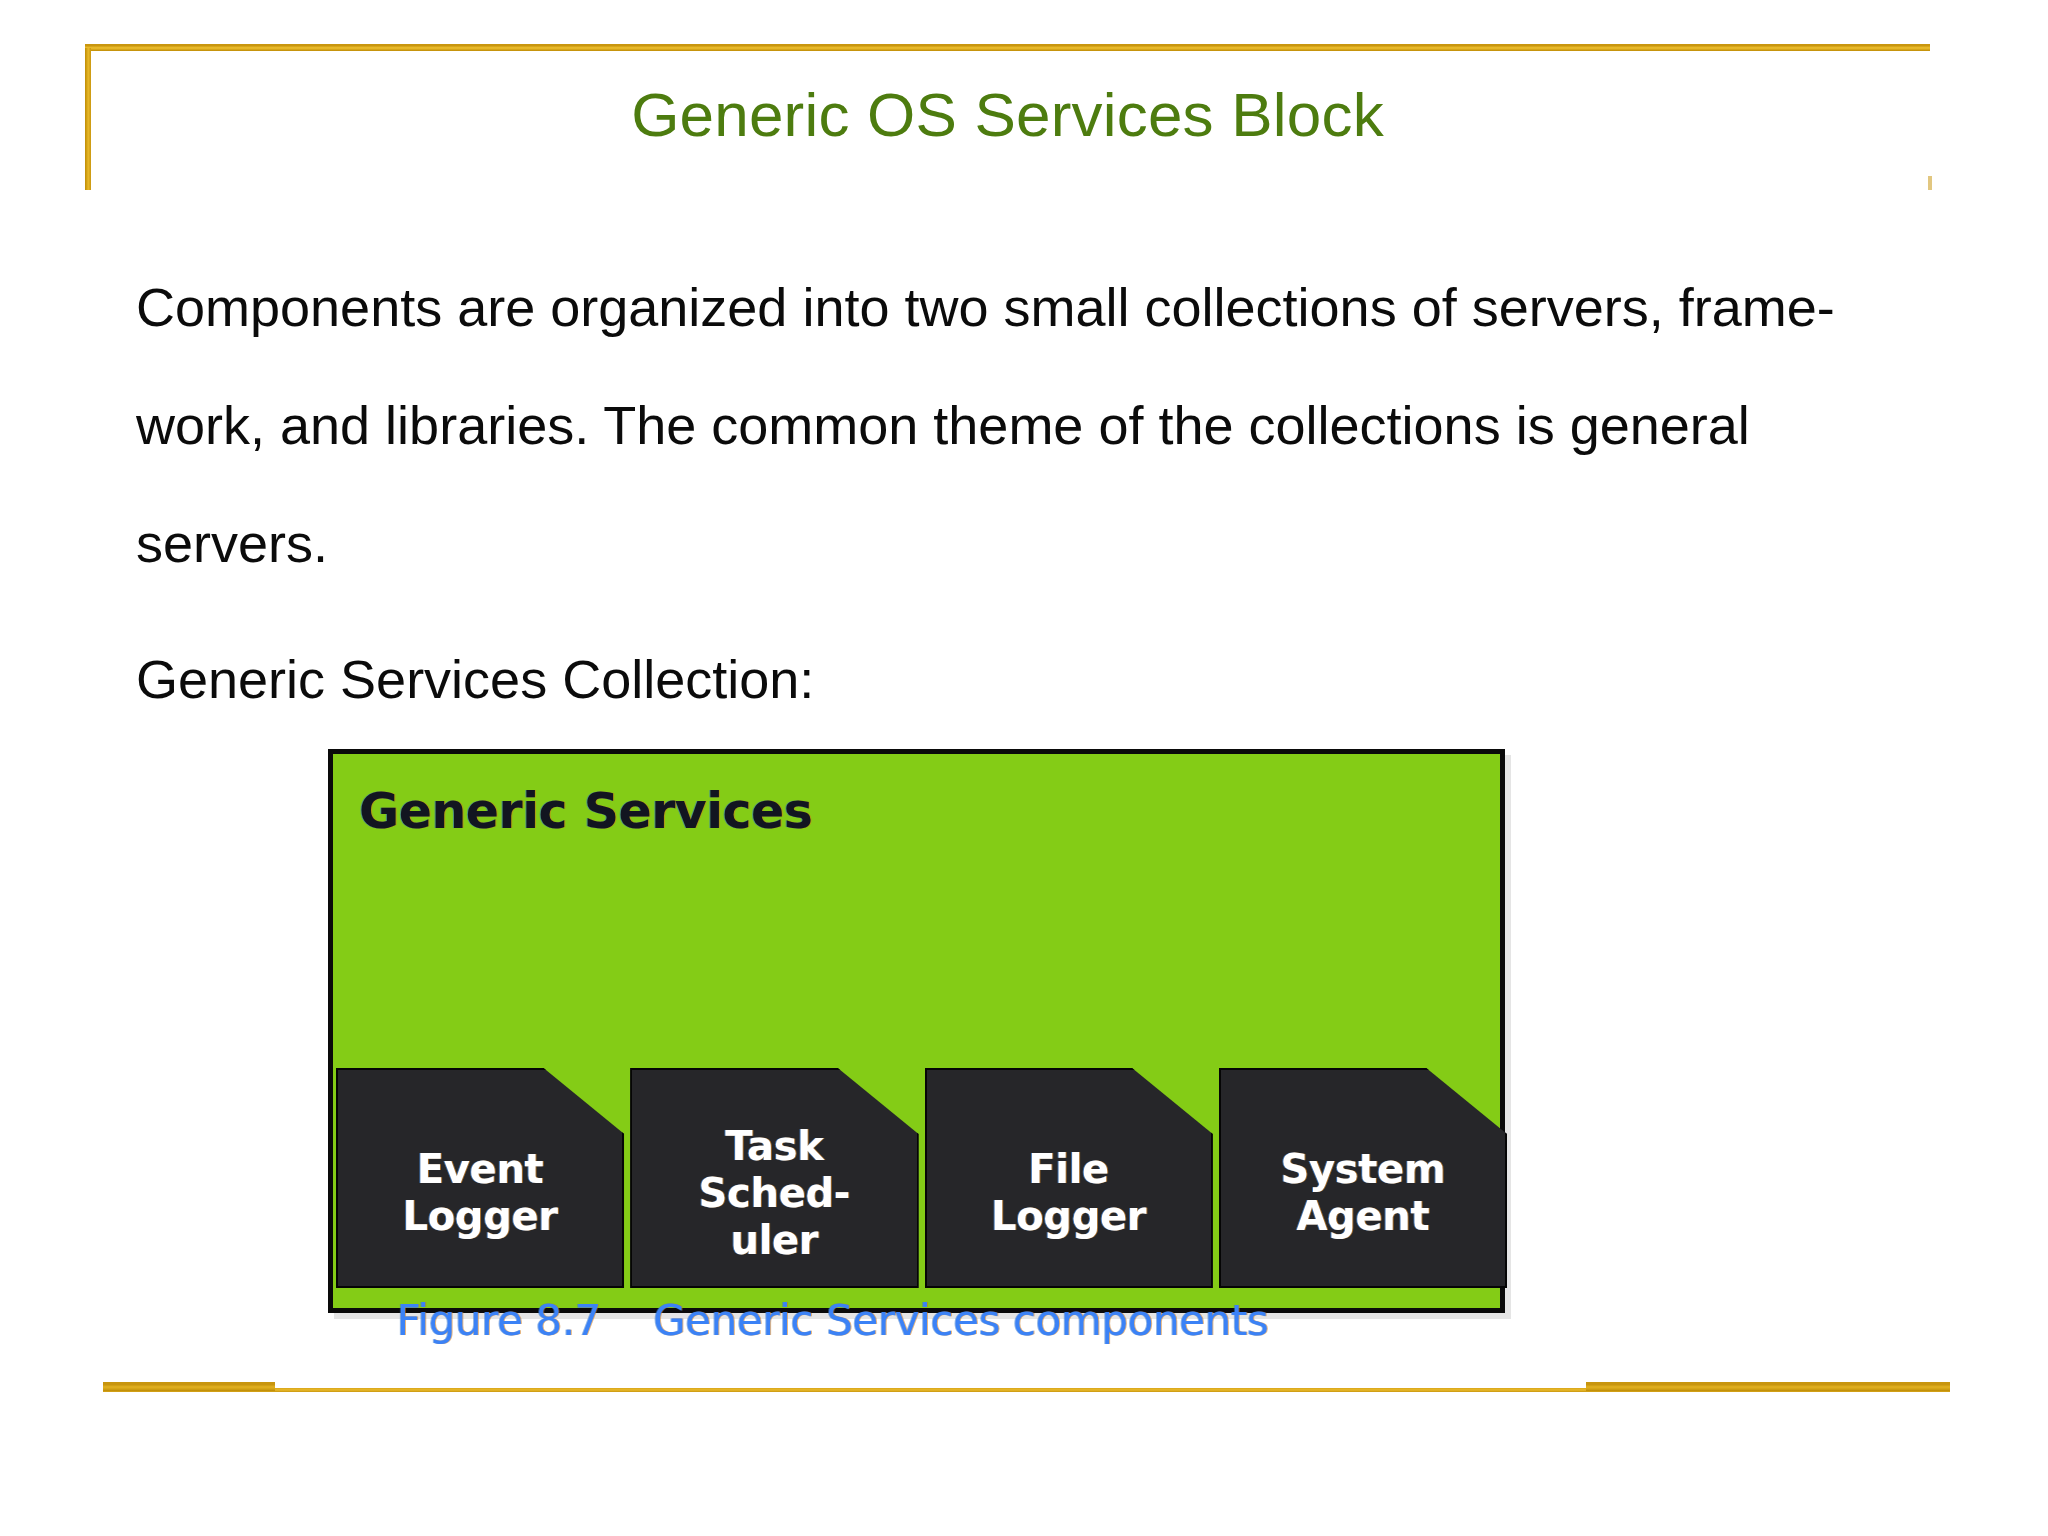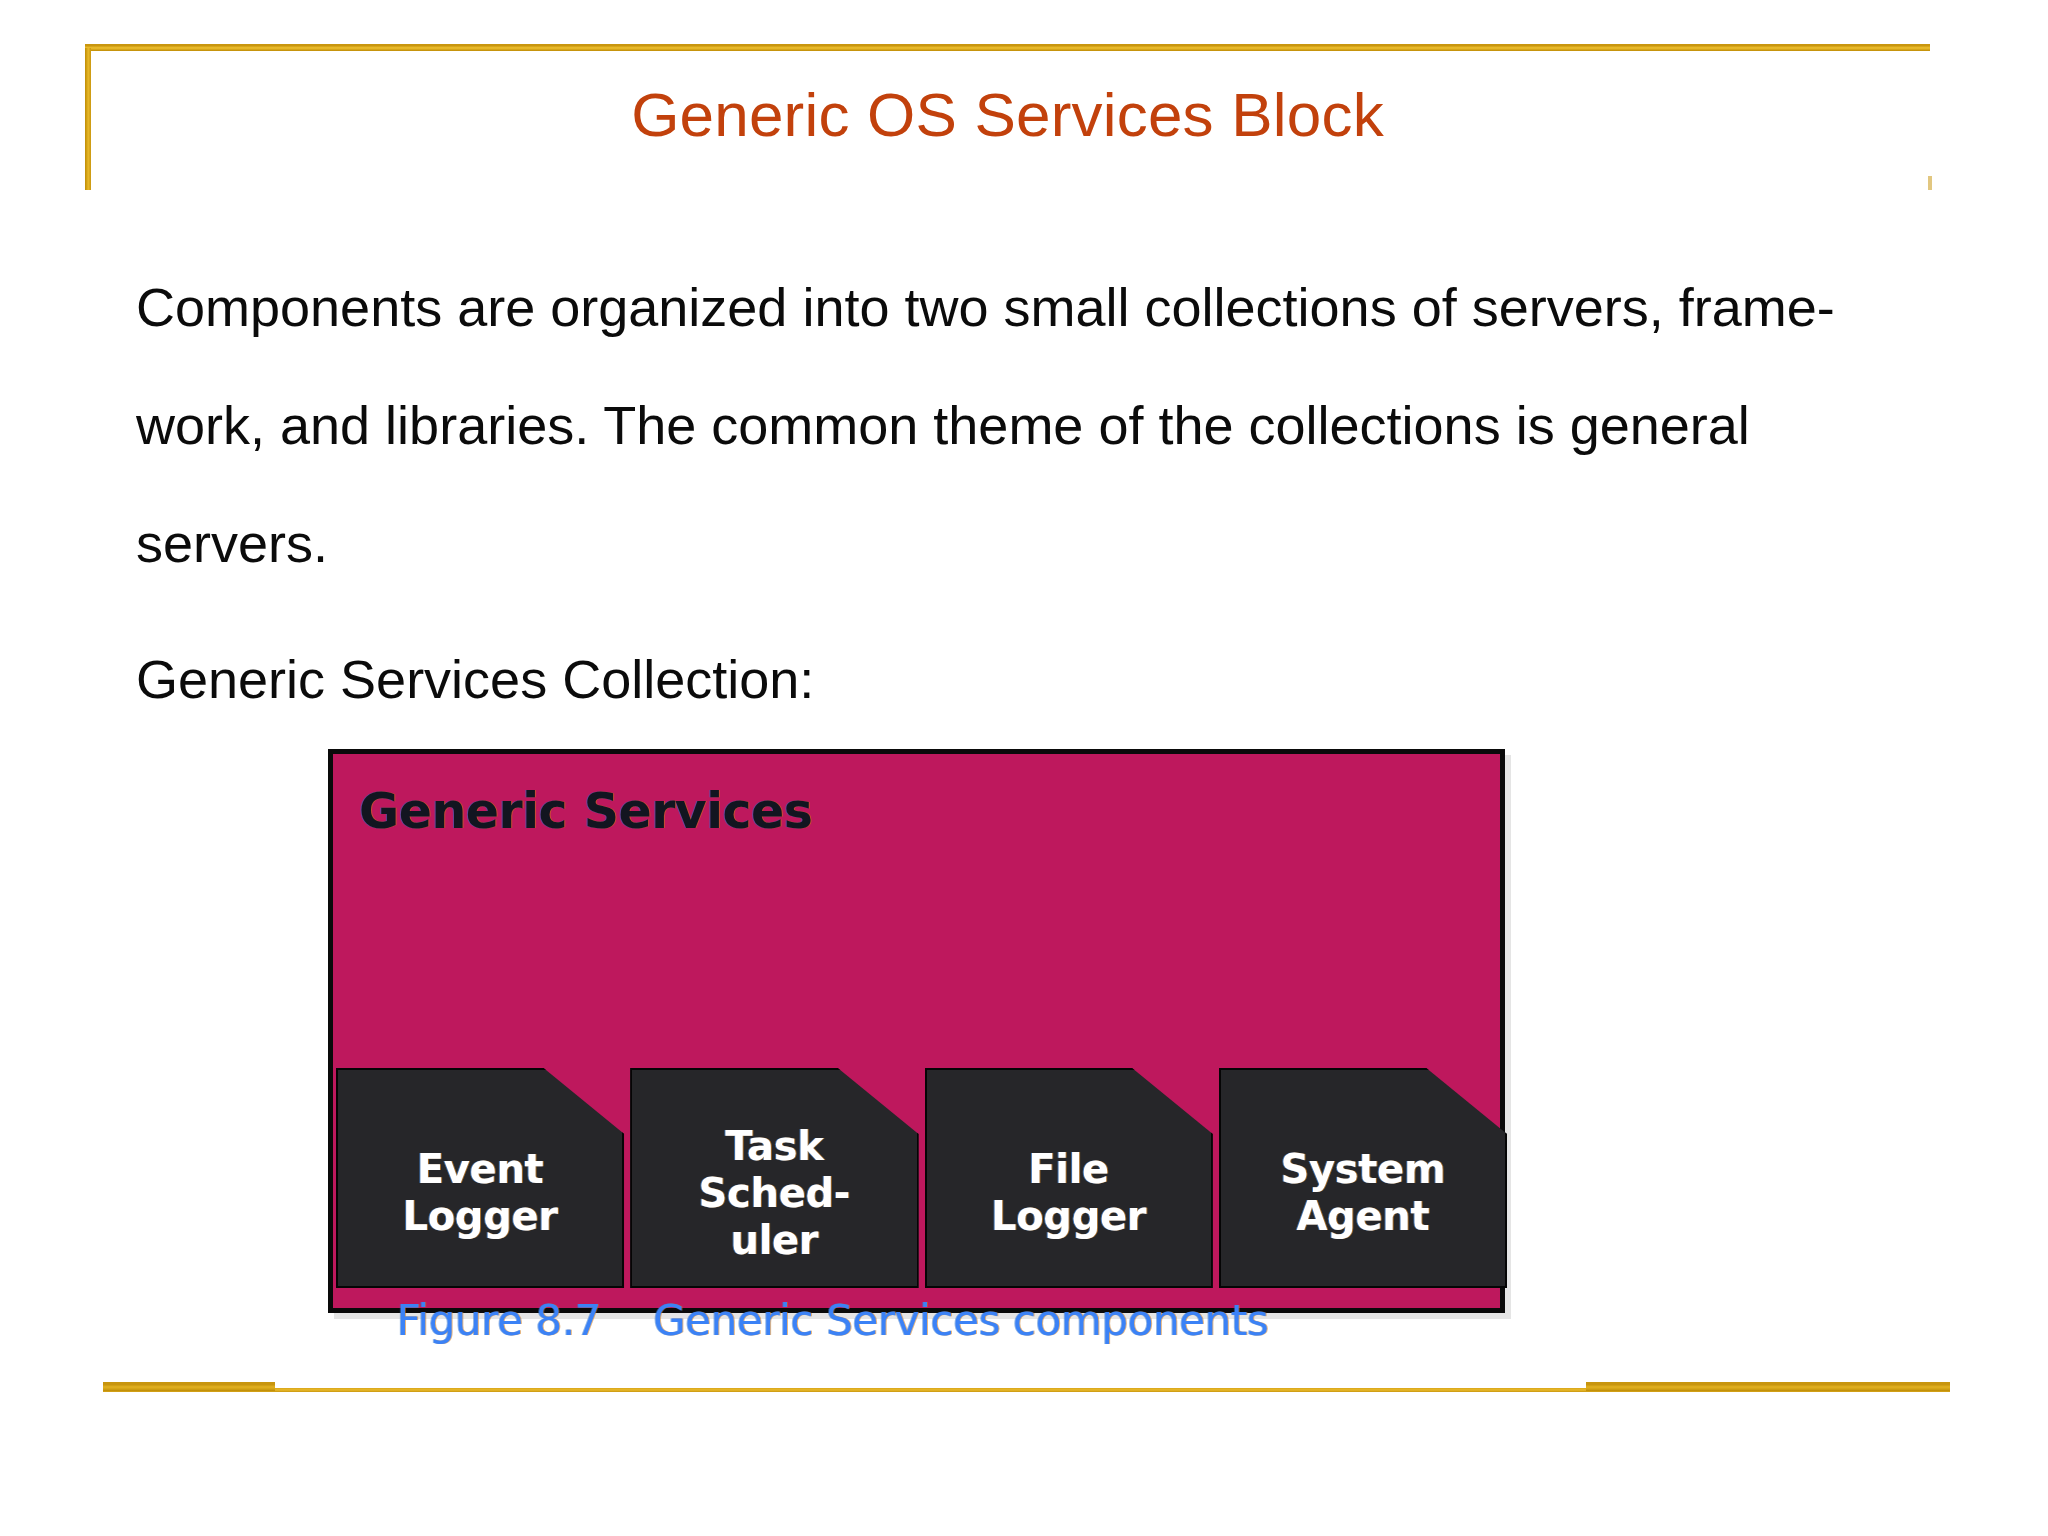--- a/index.html
+++ b/index.html
@@ -87,21 +87,21 @@
                 #e2b120 55%, #d2a115 78%, #bd8b06 100%);
   }
 
   
   .slide-title {
     position: absolute;
     left: 85px;
     top: 78px;
     width: 1845px;
     text-align: center;
-    color: #c2410c;
+    color: #4d7c0f;
     font-size: 62px;
     line-height: 74px;
     font-family: "Liberation Sans", sans-serif;
     letter-spacing: .2px;
     white-space: nowrap;
   }
 
   
   .body-block {
     position: absolute;
@@ -126,21 +126,21 @@
     left: 328px;
     top: 749px;
   }
 
   .gs-box {
     position: relative;
     width: 1177px;
     height: 564px;
     box-sizing: border-box;
     border: 5px solid #0a0a0a;
-    background: #be185d;
+    background: #84cc16;
     box-shadow: 6px 6px 0 rgba(0,0,0,.10);
   }
 
   .gs-heading {
     position: absolute;
     left: 26px;
     top: 32px;
     font-size: 49px;
     line-height: 52px;
     font-weight: bold;

